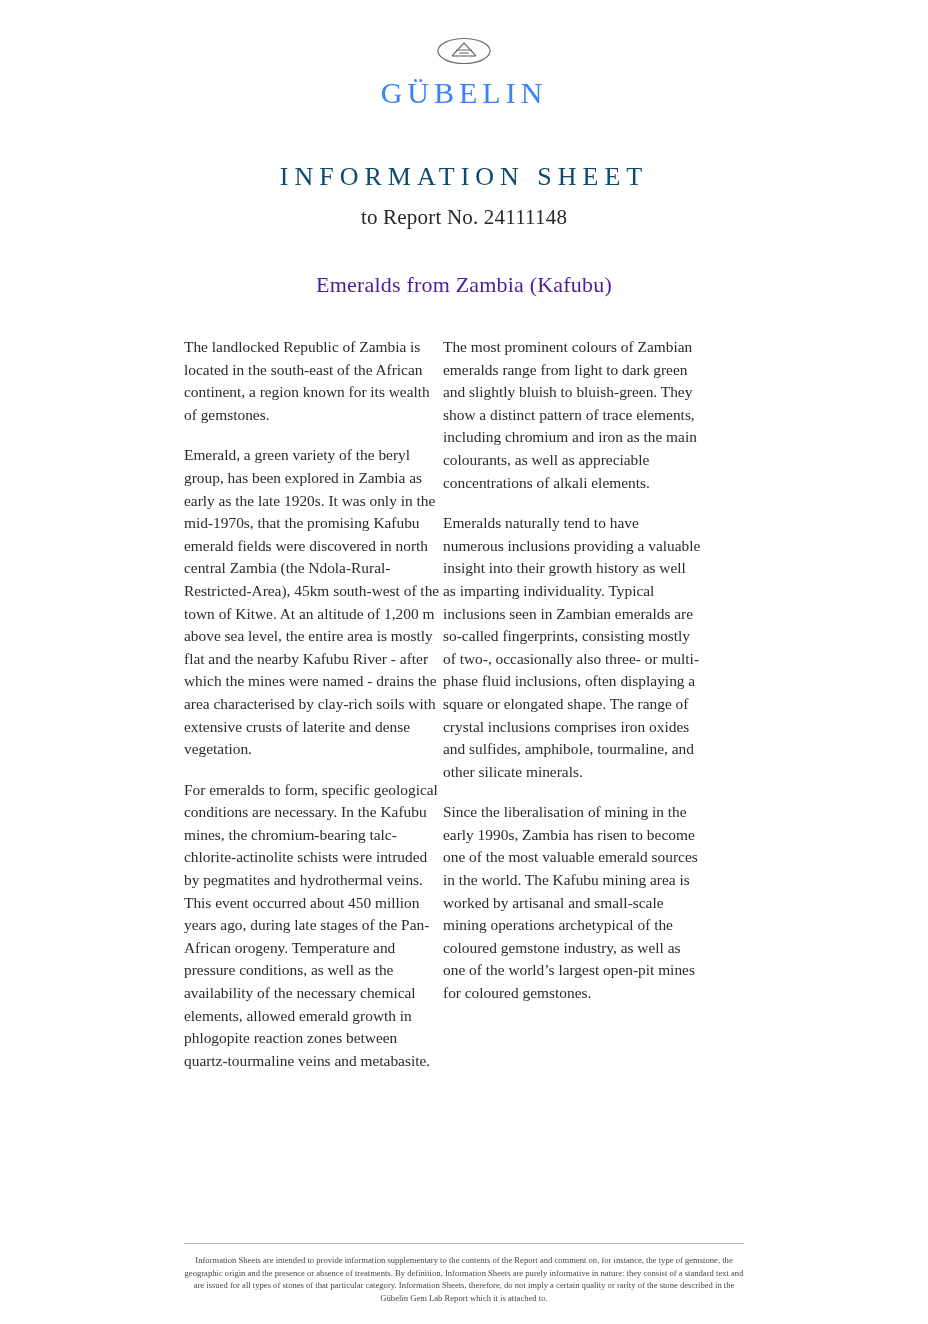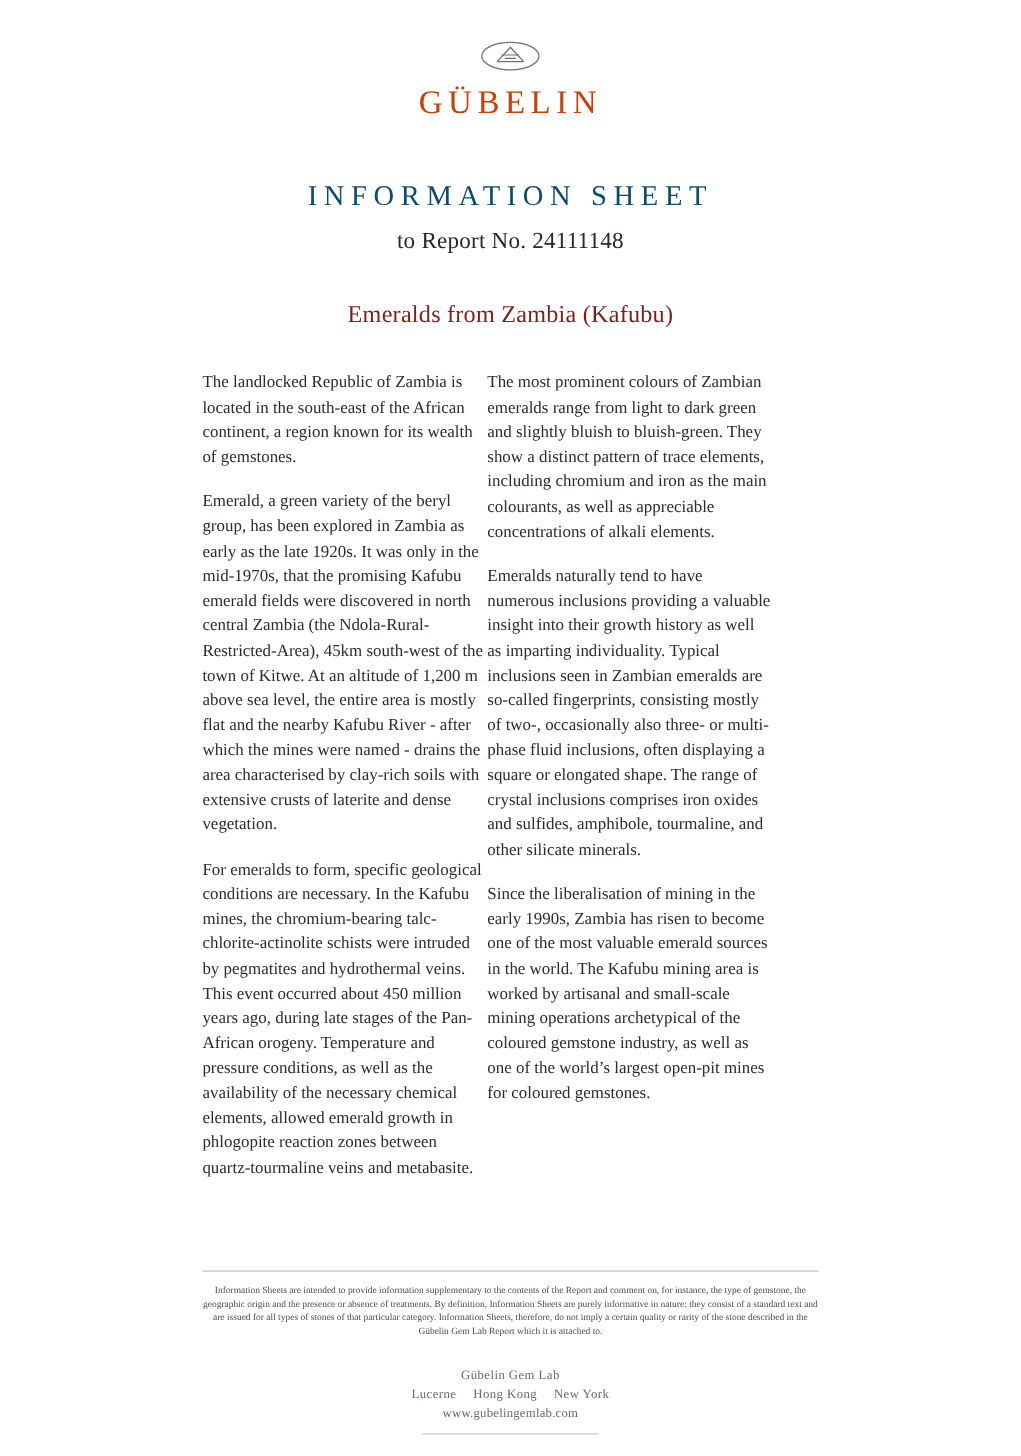--- a/index.html
+++ b/index.html
@@ -30,21 +30,21 @@
   }
   .brand-mark {
     display: block;
     margin: 0 auto;
   }
   .brand-name {
     margin-top: 4px;
     font-family: "Liberation Serif", serif;
     font-size: 30px;
     letter-spacing: 5px;
-    color: #c2410c;
+    color: #3b82f6;
     font-weight: 400;
   }
 
   
   .doc-title {
     text-align: center;
     margin-top: 52px;
     font-size: 26px;
     letter-spacing: 6px;
     color: #0c4a6e;
@@ -54,21 +54,21 @@
     text-align: center;
     margin-top: 13px;
     font-size: 21px;
     color: #2a2724;
     letter-spacing: 0.2px;
   }
   .doc-heading {
     text-align: center;
     margin-top: 42px;
     font-size: 22px;
-    color: #7f1d1d;
+    color: #4c1d95;
     letter-spacing: 0.2px;
   }
 
   
   .columns {
     margin: 38px auto 0 auto;
     width: 560px;
     display: flex;
     align-items: flex-start;
   }
@@ -155,25 +155,15 @@
     <div class="column">
       <p>The most prominent colours of Zambian emeralds range from light to dark green and slightly bluish to bluish-green. They show a distinct pattern of trace elements, including chromium and iron as the main colourants, as well as appreciable concentrations of alkali elements.</p>
       <p>Emeralds naturally tend to have numerous inclusions providing a valuable insight into their growth history as well as imparting individuality. Typical inclusions seen in Zambian emeralds are so-called fingerprints, consisting mostly of two-, occasionally also three- or multi-phase fluid inclusions, often displaying a square or elongated shape. The range of crystal inclusions comprises iron oxides and sulfides, amphibole, tourmaline, and other silicate minerals.</p>
       <p>Since the liberalisation of mining in the early 1990s, Zambia has risen to become one of the most valuable emerald sources in the world. The Kafubu mining area is worked by artisanal and small-scale mining operations archetypical of the coloured gemstone industry, as well as one of the world’s largest open-pit mines for coloured gemstones.</p>
     </div>
   </div>
 
   <div class="footer">
     <div class="footer-rule"></div>
     <div class="disclaimer">Information Sheets are intended to provide information supplementary to the contents of the Report and comment on, for instance, the type of gemstone, the geographic origin and the presence or absence of treatments. By definition, Information Sheets are purely informative in nature: they consist of a standard text and are issued for all types of stones of that particular category. Information Sheets, therefore, do not imply a certain quality or rarity of the stone described in the Gübelin Gem Lab Report which it is attached to.</div>
-    <div class="lab-block">
-      <div>Gübelin Gem Lab</div>
-      <div class="lab-cities">
-        <span>Lucerne</span>
-        <span>Hong Kong</span>
-        <span>New York</span>
-      </div>
-      <div class="lab-url">www.gubelingemlab.com</div>
-      <div class="footer-bottom-rule"></div>
-    </div>
   </div>
 
 </div>
 
 </body></html>

